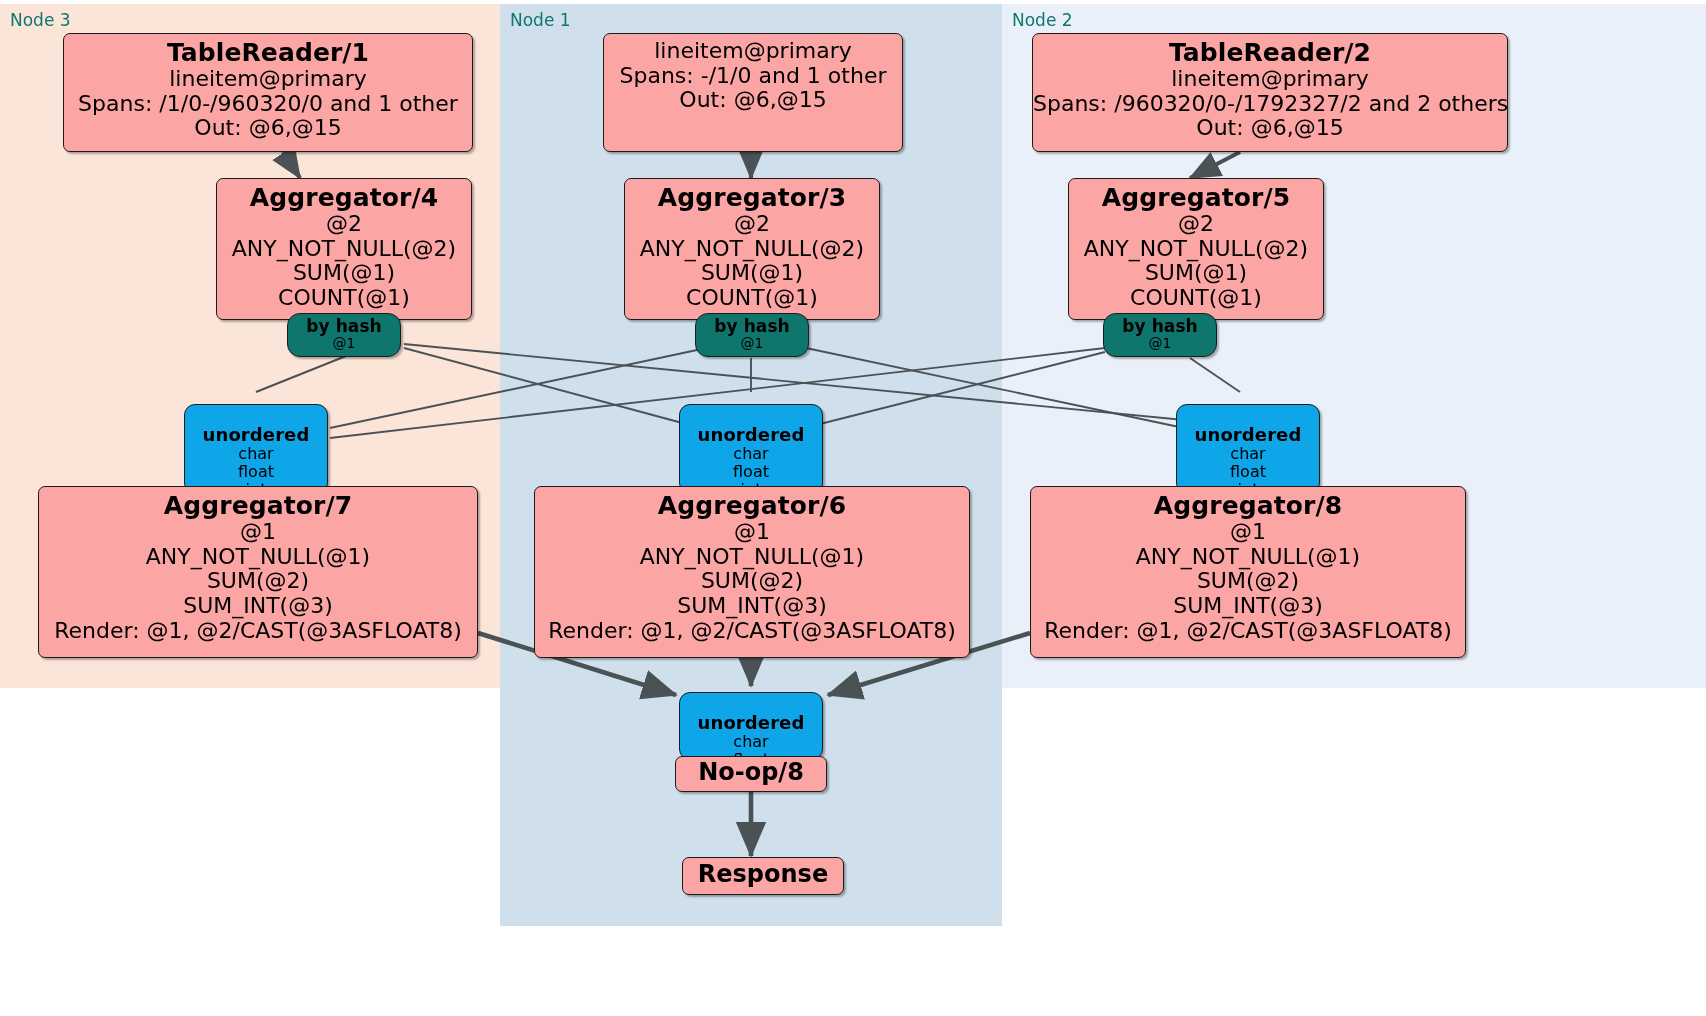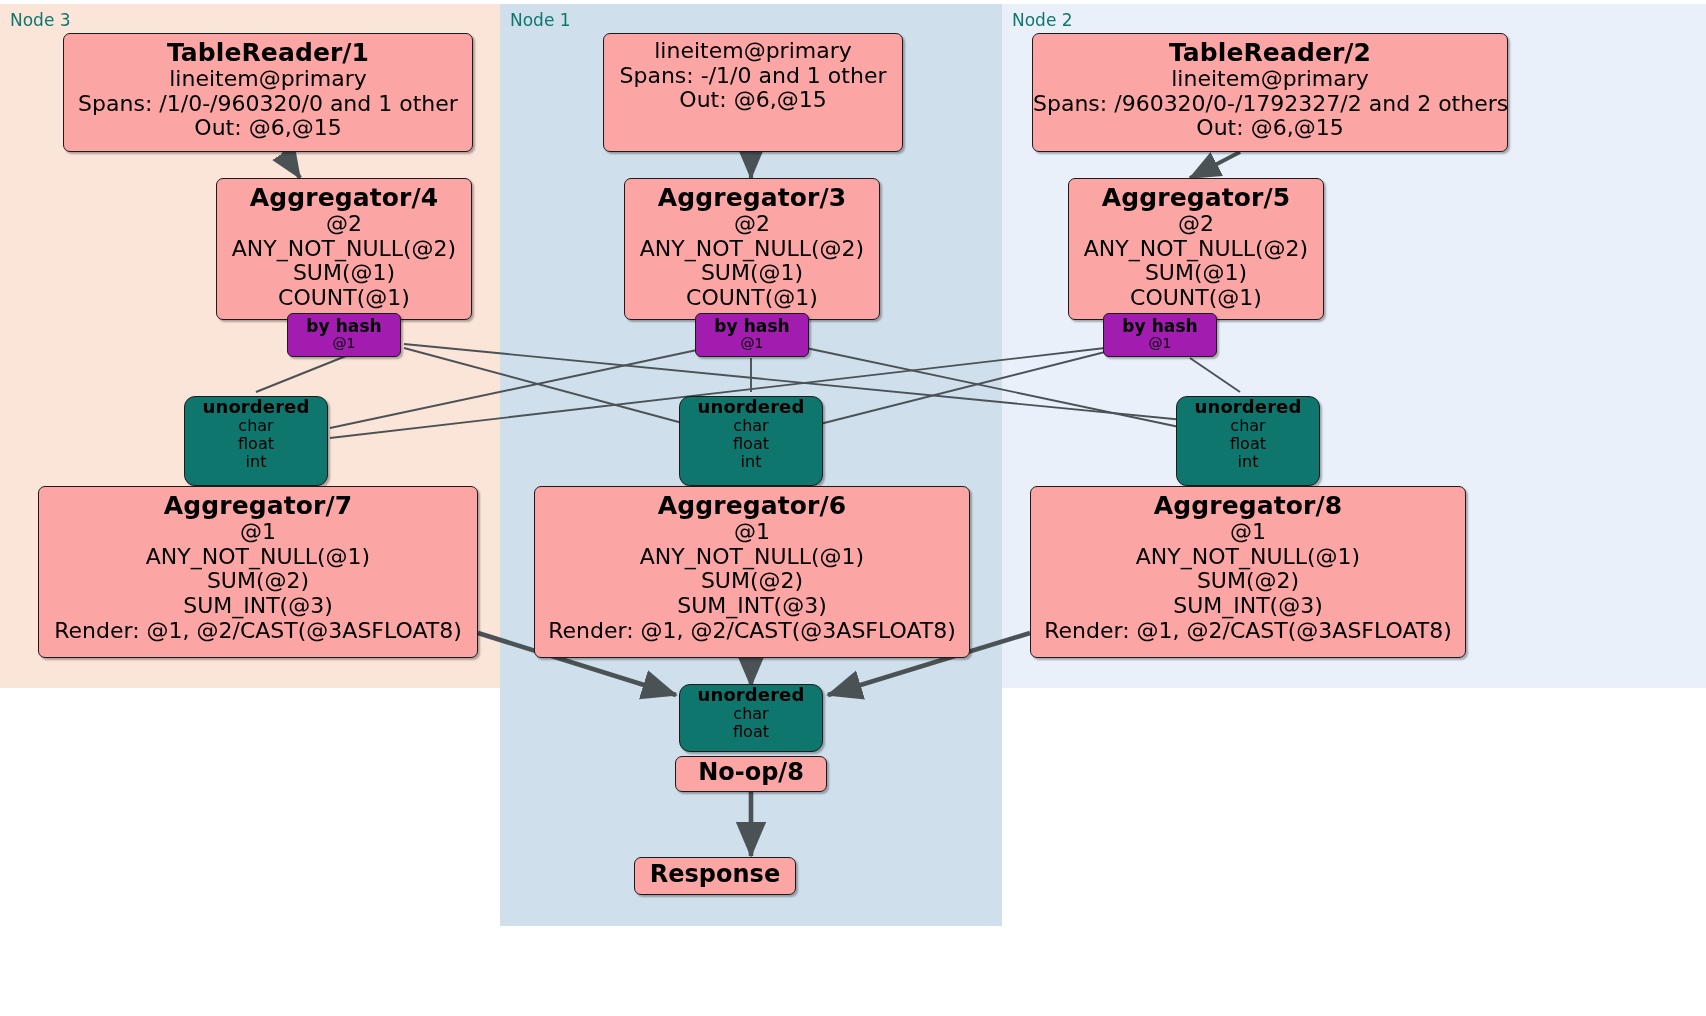--- a/index.html
+++ b/index.html
@@ -24,30 +24,31 @@
     line-height:1.12;
     white-space:nowrap;
   }
   .proc{
     background:#fca5a5;
     border-radius:7px;
     box-shadow:2px 2px 2px rgba(0,0,0,.30);
     padding-top:5px;
   }
   .router{
-    background:#a21caf;
-    border-radius:6px;
+    background:#0f766e;
+    border-radius:13px;
     box-shadow:2px 2px 2px rgba(0,0,0,.30);
     padding-top:3px;
   }
   .sync{
-    background:#0f766e;
+    background:#0ea5e9;
     border-radius:11px;
     box-shadow:2px 2px 2px rgba(0,0,0,.30);
-    padding-top:0;
+    padding-top:20px;
+    margin-top:8px;
   }
   .title{font-weight:bold;font-size:25px;letter-spacing:.1px;}
   .line{font-size:22px;}
   .router .title{font-size:17px;}
   .router .line{font-size:14px;}
   .sync .title{font-size:18px;}
   .sync .line{font-size:16px;}
   .small-title{font-weight:bold;font-size:24px;}
 </style>
 </head>
@@ -204,17 +205,17 @@
   <div class="node sync" style="left:679px;top:684px;width:144px;height:68px;">
     <div class="title">unordered</div>
     <div class="line">char</div>
     <div class="line">float</div>
   </div>
 
   <div class="node proc" style="left:675px;top:756px;width:152px;height:36px;padding-top:2px;">
     <div class="small-title">No-op/8</div>
   </div>
 
-  <div class="node proc" style="left:634px;top:857px;width:162px;height:38px;padding-top:3px;">
+  <div class="node proc" style="left:682px;top:857px;width:162px;height:38px;padding-top:3px;">
     <div class="small-title">Response</div>
   </div>
 
 </div>
 
 </body></html>

